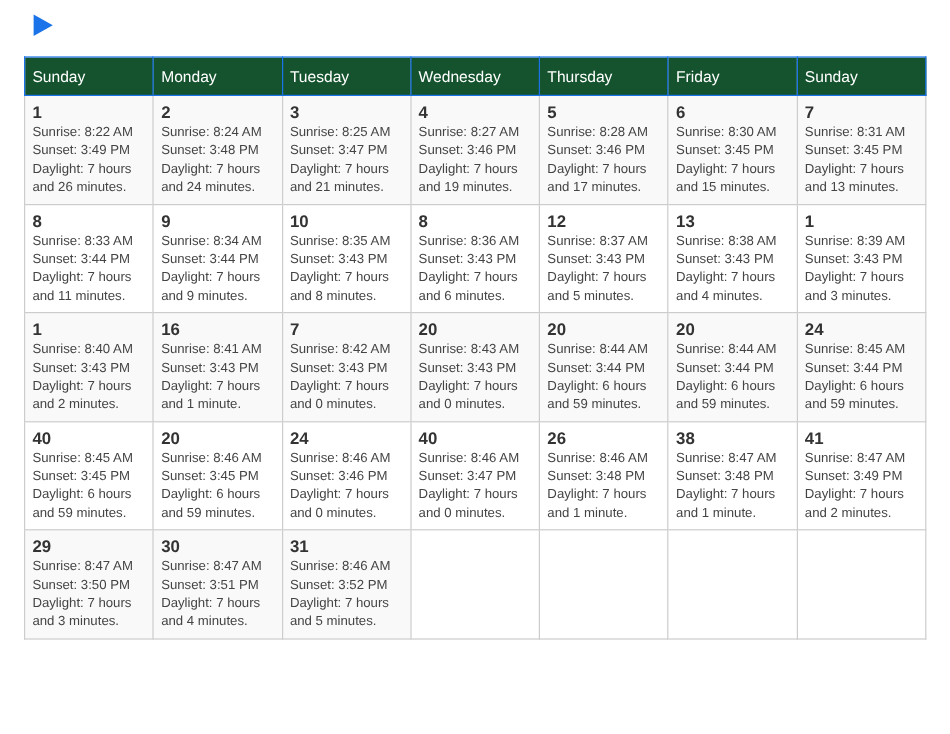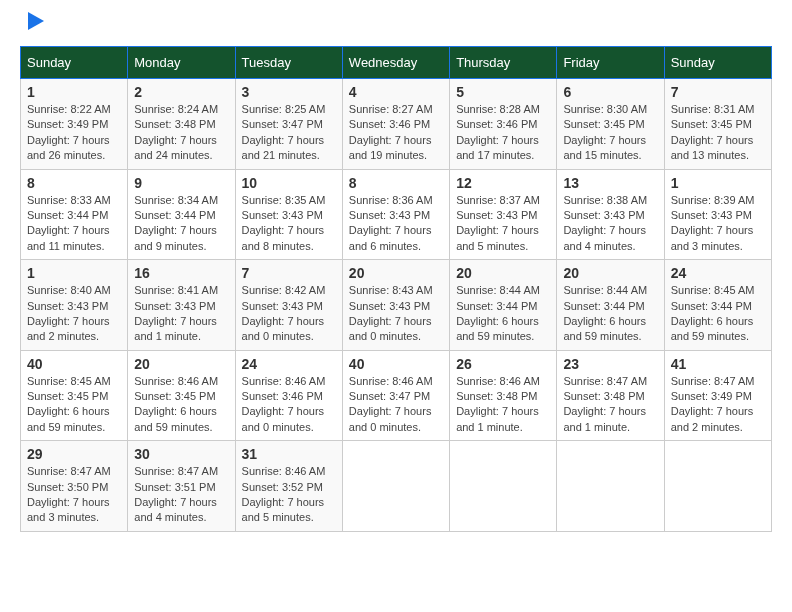--- a/index.html
+++ b/index.html
@@ -325,21 +325,21 @@
       </td>
         <td>
         <span class="day-number">26</span>
         <div class="day-info">
           Sunrise: 8:46 AM<br>
           Sunset: 3:48 PM<br>
           Daylight: 7 hours and 1 minute.
         </div>
       </td>
         <td>
-        <span class="day-number">23</span>
+        <span class="day-number">38</span>
         <div class="day-info">
           Sunrise: 8:47 AM<br>
           Sunset: 3:48 PM<br>
           Daylight: 7 hours and 1 minute.
         </div>
       </td>
         <td>
         <span class="day-number">41</span>
         <div class="day-info">
           Sunrise: 8:47 AM<br>

